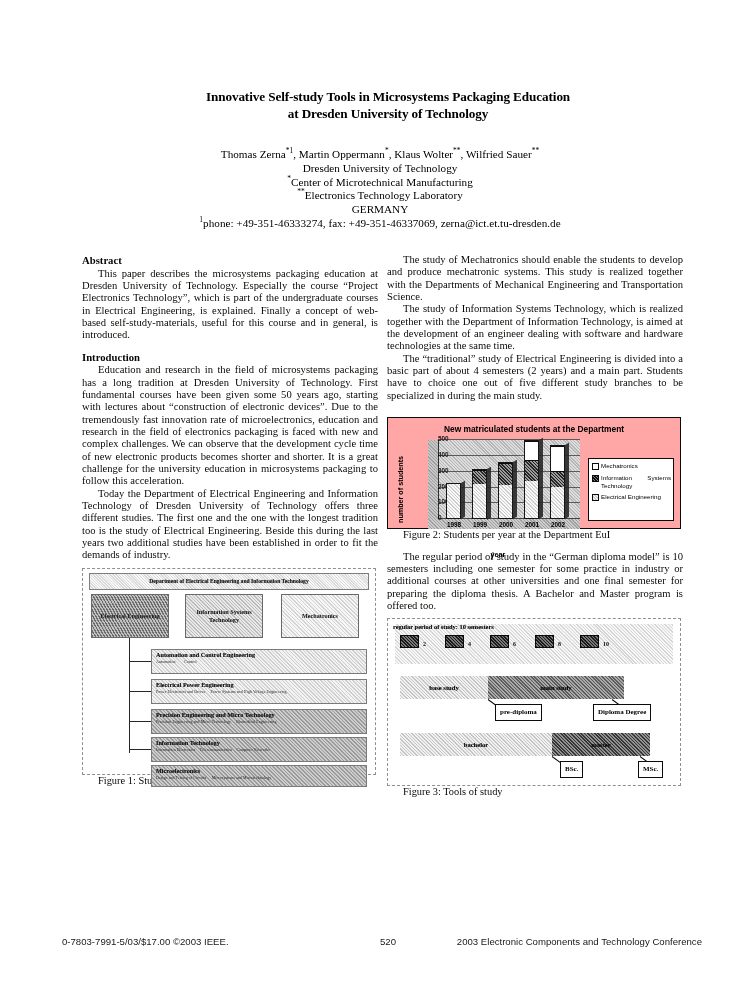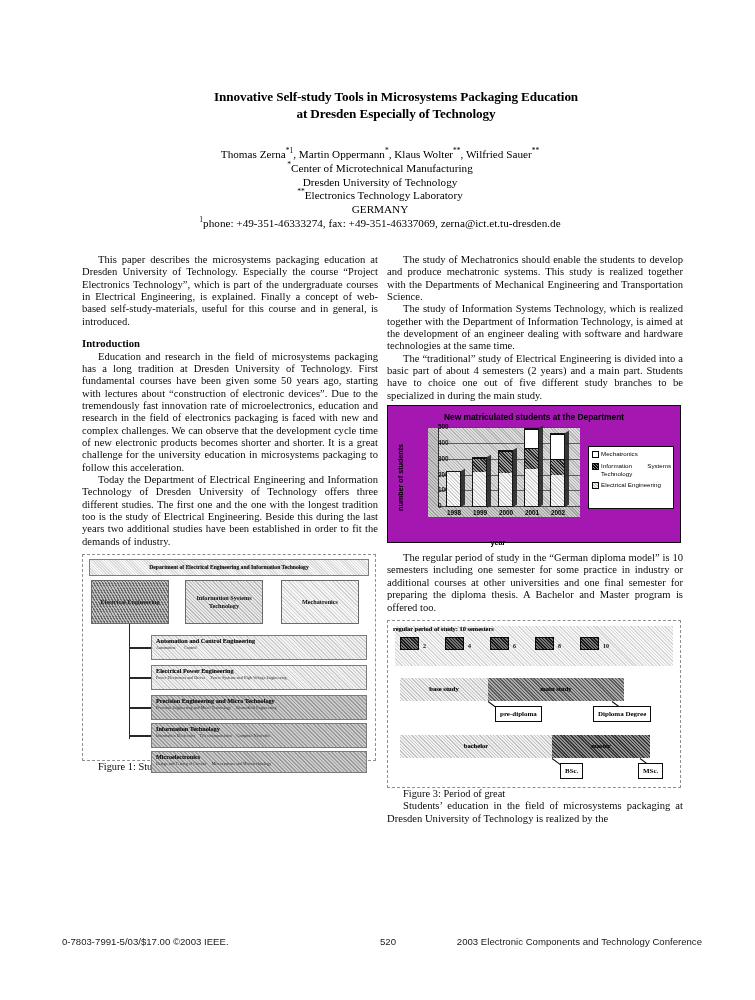--- a/index.html
+++ b/index.html
@@ -19,21 +19,21 @@
     filter: contrast(1.05);
   }
   .scan {
     position: absolute;
     inset: 0;
     background: #fdfdfb;
   }
   
   .title-block {
     position: absolute;
-    left: 96px;
+    left: 88px;
     top: 88px;
     width: 600px;
     text-align: center;
   }
   .doc-title {
     font-weight: bold;
     font-size: 13.2px;
     line-height: 17px;
     letter-spacing: -0.1px;
   }
@@ -151,23 +151,23 @@
   .f1-r3 { top: 140px; }
   .f1-r4 { top: 168px; }
   .f1-connector {
     position: absolute; left: 46px; top: 69px; width: 1.4px; height: 115px; background: #2b2b2b;
   }
   .f1-tick { position: absolute; left: 46px; width: 22px; height: 1.4px; background: #2b2b2b; }
   .f1-vstub { position: absolute; left: 46px; top: 69px; width: 1.4px; height: 12px; background: #2b2b2b; }
 
   
   .fig2 {
-    position: relative; width: 294px; height: 138px;
-    border: 1.4px solid #111; box-sizing: border-box; background: #a21caf;
-    margin-top: 3px;
+    position: relative; width: 294px; height: 112px;
+    border: 1.4px solid #111; box-sizing: border-box; background: #fca5a5;
+    margin-top: 15px;
   }
   .c-title {
     position: absolute; left: 0; right: 0; top: 5px; text-align: center;
     font-family: "Liberation Sans", sans-serif; font-weight: bold; font-size: 8.4px; color: #000;
   }
   .c-ylabel {
     position: absolute; left: 7px; top: 34px;
     writing-mode: vertical-rl; transform: rotate(180deg);
     font-family: "Liberation Sans", sans-serif; font-weight: bold; font-size: 7.2px; color: #000;
     height: 74px; display: flex; align-items: center; justify-content: center;
@@ -275,35 +275,36 @@
 </style>
 </head>
 <body>
 
 <div class="page">
   <div class="scan"></div>
 
   <div class="title-block">
     <div class="doc-title">
       <span>Innovative Self-study Tools in Microsystems Packaging Education</span><br>
-      <span>at Dresden Especially of Technology</span>
+      <span>at Dresden University of Technology</span>
     </div>
   </div>
 
   <div class="authors-block">
     <span class="ln">Thomas Zerna<sup>*1</sup>, Martin Oppermann<sup>*</sup>, Klaus Wolter<sup>**</sup>, Wilfried Sauer<sup>**</sup></span>
+    <span class="ln">Dresden University of Technology</span>
     <span class="ln"><sup>*</sup>Center of Microtechnical Manufacturing</span>
-    <span class="ln">Dresden University of Technology</span>
     <span class="ln"><sup>**</sup>Electronics Technology Laboratory</span>
     <span class="ln">GERMANY</span>
     <span class="ln"><sup>1</sup>phone: +49-351-46333274, fax: +49-351-46337069, zerna@ict.et.tu-dresden.de</span>
   </div>
 
   <div class="col col-left">
 
+    <h2 class="sec first">Abstract</h2>
     <p>This paper describes the microsystems packaging education at Dresden University of Technology. Especially the course “Project Electronics Technology”, which is part of the undergraduate courses in Electrical Engineering, is explained. Finally a concept of web-based self-study-materials, useful for this course and in general, is introduced.</p>
 
     <h2 class="sec">Introduction</h2>
     <p>Education and research in the field of microsystems packaging has a long tradition at Dresden University of Technology. First fundamental courses have been given some 50 years ago, starting with lectures about “construction of electronic devices”. Due to the tremendously fast innovation rate of microelectronics, education and research in the field of electronics packaging is faced with new and complex challenges. We can observe that the development cycle time of new electronic products becomes shorter and shorter. It is a great challenge for the university education in microsystems packaging to follow this acceleration.</p>
 
     <p>Today the Department of Electrical Engineering and Information Technology of Dresden University of Technology offers three different studies. The first one and the one with the longest tradition too is the study of Electrical Engineering. Beside this during the last years two additional studies have been established in order to fit the demands of industry.</p>
 
     <div class="fig1">
       <div class="f1-top">
         <span>Department of Electrical Engineering and Information Technology</span>
@@ -457,20 +458,21 @@
           <span class="lg-sw ist"></span>
           <span class="lg-tx">Information Systems Technology</span>
         </div>
         <div class="lg-item">
           <span class="lg-sw ee"></span>
           <span class="lg-tx">Electrical Engineering</span>
         </div>
       </div>
     </div>
 
+    <p class="fig-cap">Figure 2: Students per year at the Department EuI</p>
 
     <p style="margin-top:9px">The regular period of study in the “German diploma model” is 10 semesters including one semester for some practice in industry or additional courses at other universities and one final semester for preparing the diploma thesis. A Bachelor and Master program is offered too.</p>
 
     <div class="fig3">
       <div class="f3-sembox"></div>
       <div class="f3-semtitle">regular period of study: 10 semesters</div>
 
       <div class="f3-sem" style="left:12px"></div>
       <div class="f3-num" style="left:35px">2</div>
       <div class="f3-sem" style="left:57px"></div>
@@ -502,23 +504,22 @@
         <span>master</span>
       </div>
 
       <div class="f3-lead" style="left:164px;top:137px;width:14px;transform:rotate(36deg);"></div>
       <div class="f3-cal" style="left:172px;top:142px;">BSc.</div>
 
       <div class="f3-lead" style="left:252px;top:137px;width:14px;transform:rotate(36deg);"></div>
       <div class="f3-cal" style="left:250px;top:142px;">MSc.</div>
     </div>
 
-    <p class="fig-cap">Figure 3: Period of great</p>
-
-    <p>Students’ education in the field of microsystems packaging at Dresden University of Technology is realized by the</p>
+    <p class="fig-cap">Figure 3: Tools of study</p>
+
   </div>
 
   <div class="footer">
     <span class="f-left">0-7803-7991-5/03/$17.00 ©2003 IEEE.</span>
     <span class="f-mid">520</span>
     <span class="f-right">2003 Electronic Components and Technology Conference</span>
   </div>
 </div>
 
 </body></html>

